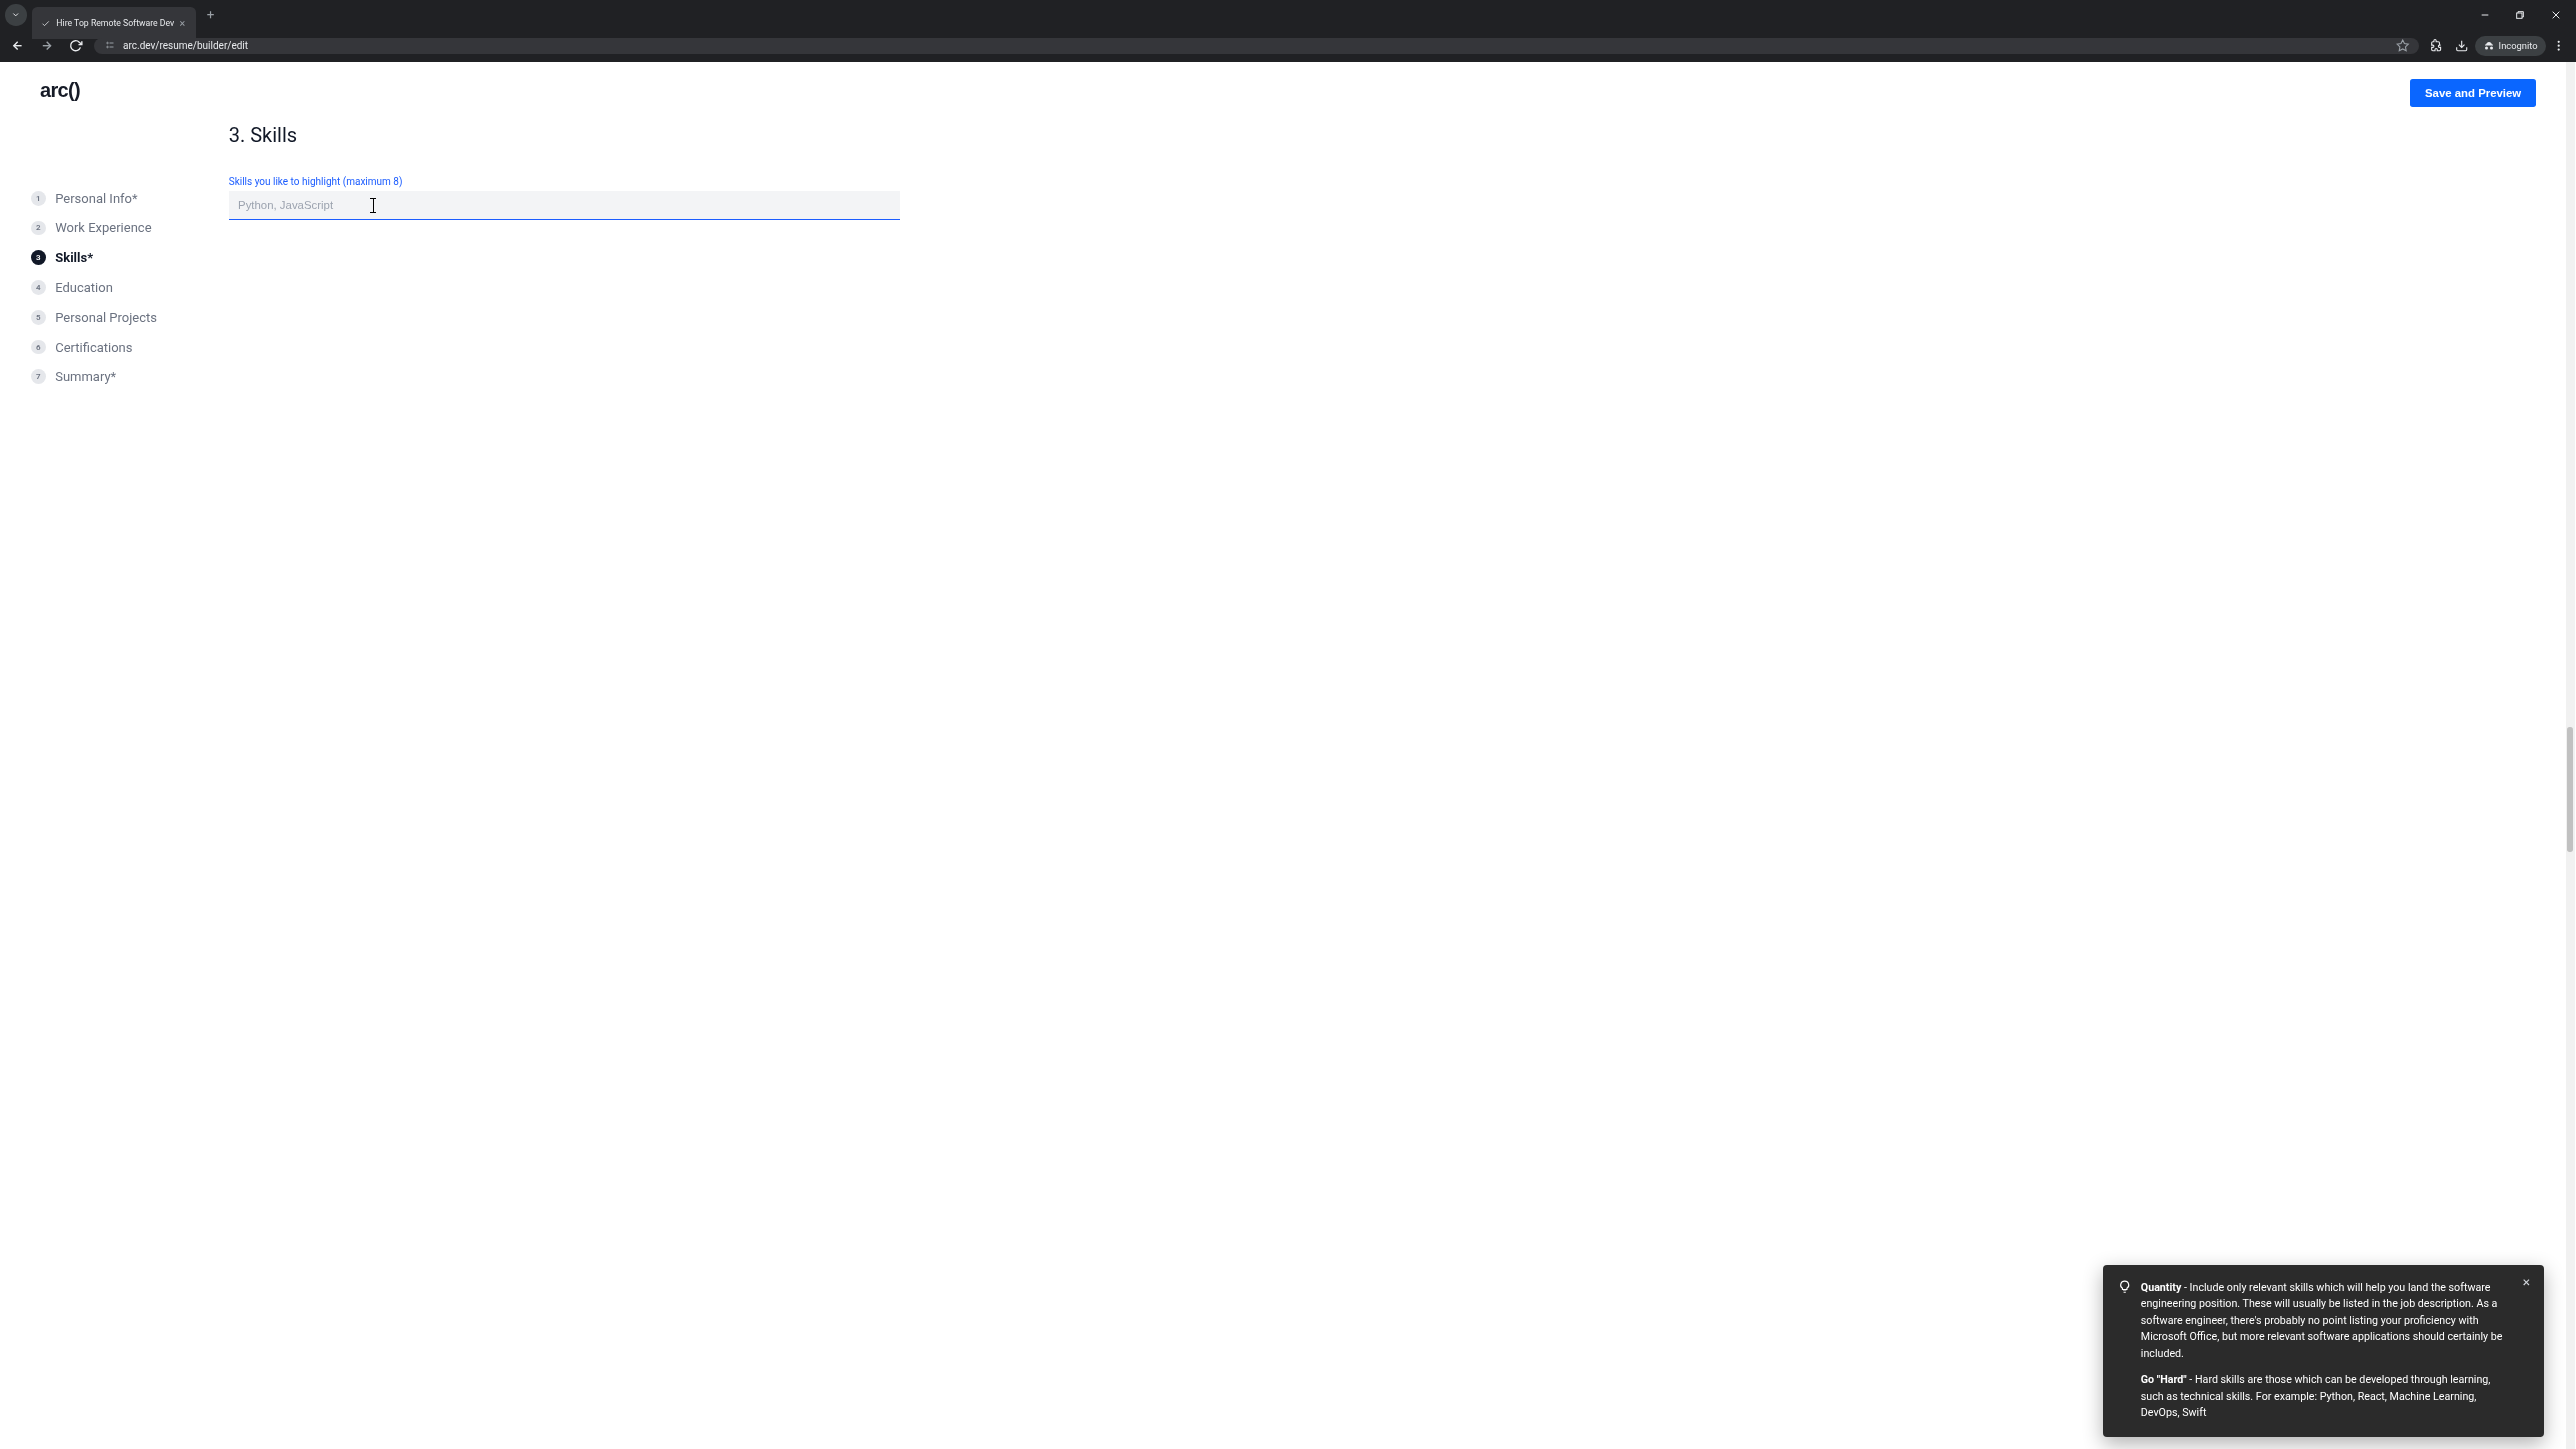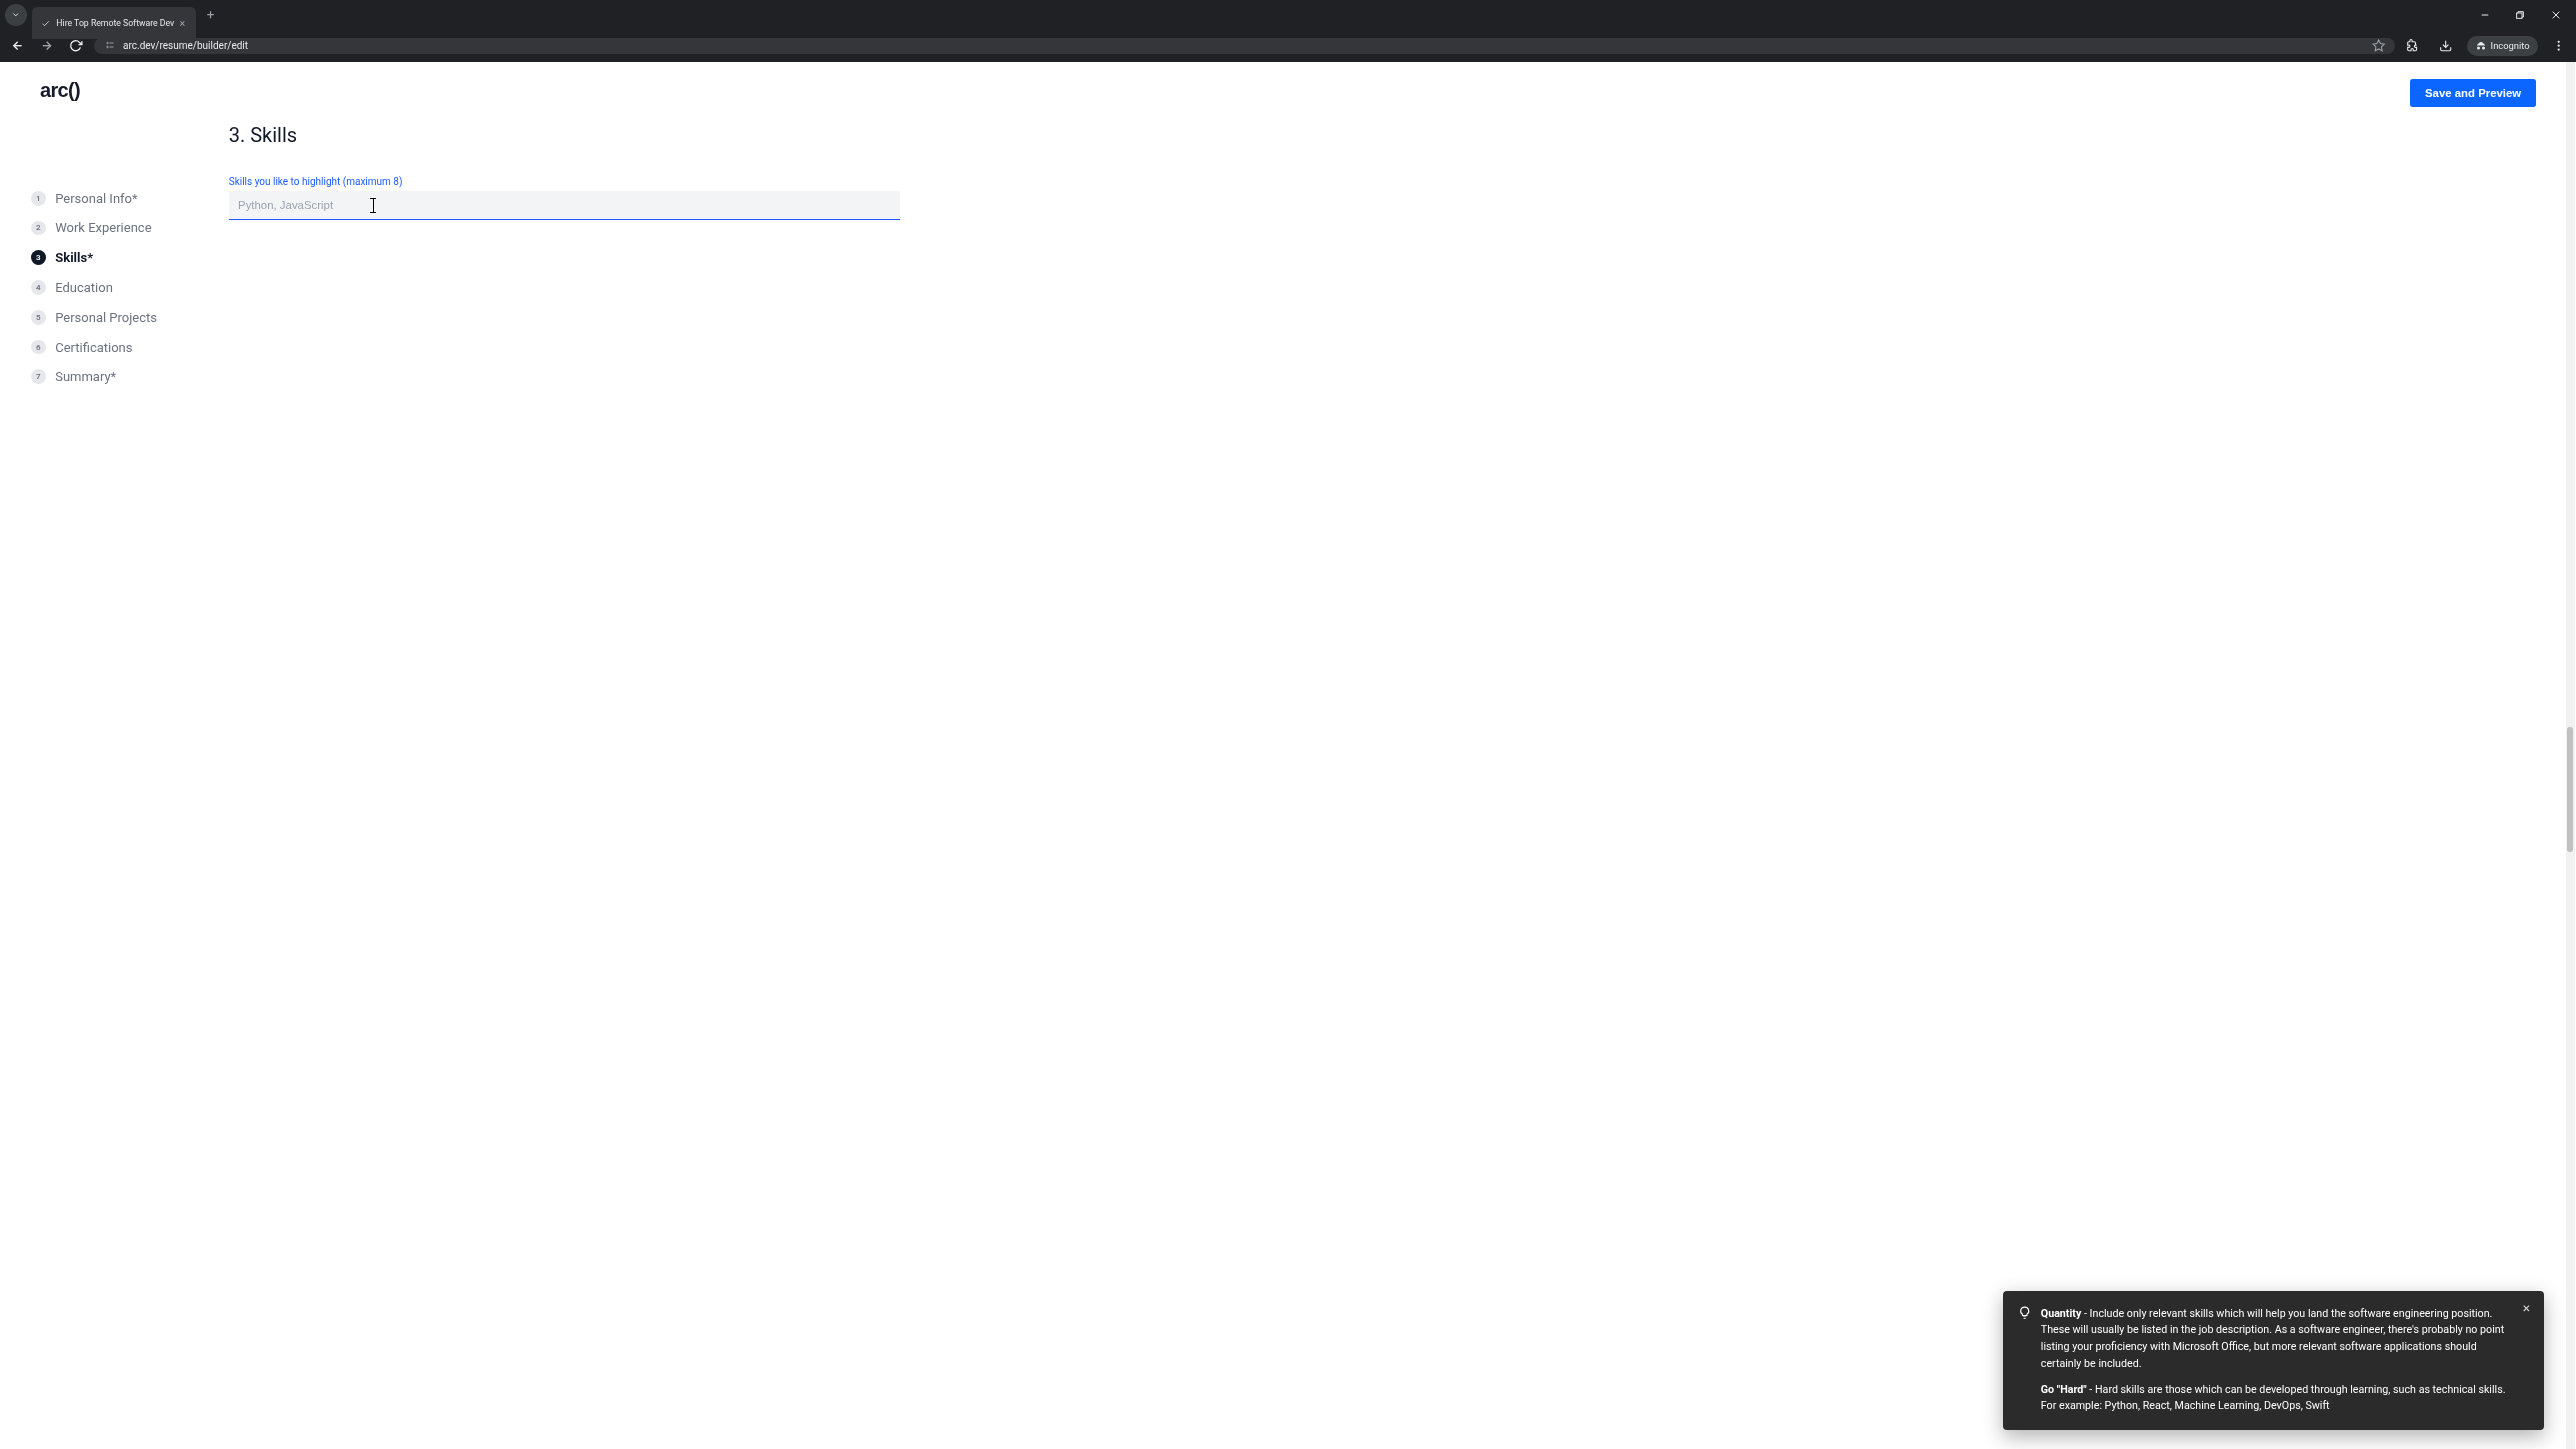--- a/index.html
+++ b/index.html
@@ -16,21 +16,21 @@
 .new-tab { width: 19px; height: 19px; display: flex; align-items: center; justify-content: center; cursor: pointer; color: #9aa0a6; font-size: 13.4px; margin-left: 5.4px; }
 .window-controls { margin-left: auto; display: flex; gap: 5.4px; }
 .win-ctrl { width: 30px; height: 21.5px; display: flex; align-items: center; justify-content: center; cursor: pointer; color: #e8eaed; }
 
 .toolbar { display: flex; align-items: center; height: 32px; padding: 0 5.4px; gap: 5.4px; background: #202124; }
 .nav-btn { width: 24px; height: 24px; display: flex; align-items: center; justify-content: center; cursor: pointer; border-radius: 50%; color: #9aa0a6; }
 .nav-btn.active { color: #e8eaed; }
 .url-bar { flex: 1; background: #35363a; border-radius: 13.4px; height: 16px; display: flex; align-items: center; padding: 0 9.4px; gap: 6.7px; }
 .url-icon { width: 13.4px; height: 13.4px; display: flex; align-items: center; justify-content: center; color: #9aa0a6; }
 .url-text { flex: 1; color: #e8eaed; font-size: 10px; }
-.toolbar-right { display: flex; align-items: center; gap: 9px; }
+.toolbar-right { display: flex; align-items: center; gap: 1px; }
 .toolbar-icon { width: 24px; height: 24px; display: flex; align-items: center; justify-content: center; cursor: pointer; color: #e8eaed; border-radius: 50%; }
 .incognito-badge { display: flex; align-items: center; gap: 4px; background: #3c4043; border-radius: 12px; padding: 4px 8px; color: #e8eaed; font-size: 9.4px; }
 
 
 .page { background: #fff; height: calc(100vh - 62px); position: relative; overflow: hidden; }
 .header { display: flex; align-items: flex-start; justify-content: space-between; padding: 9.4px 40px; margin-top: 8px; }
 .logo { font-family: -apple-system, sans-serif; font-size: 20px; font-weight: 700; color: #161b27; letter-spacing: -0.7px; }
 .save-btn { background: #0a66ff; color: #fff; border: none; padding: 8px 14.8px; font-size: 11.4px; font-weight: 600; border-radius: 2.7px; cursor: pointer; }
 
 .content { display: flex; padding: 0 27px; }
@@ -40,21 +40,21 @@
 .side-item.active .side-num { background: #111827; color: #fff; }
 .side-label { font-size: 13px; color: #6b7280; }
 .side-item.active .side-label { color: #111827; font-weight: 700; }
 
 .main { flex: 1; padding-top: 6.7px; padding-left: 6.7px; max-width: 678px; }
 .section-title { font-size: 20px; font-weight: 400; color: #111827; margin-bottom: 29.5px; }
 .field-label { font-size: 10px; color: #1b5cff; margin-bottom: 4px; display: block; }
 .skills-input { width: 100%; border: none; border-bottom: 1.3px solid #1b5cff; background: #f3f4f6; padding: 8px 9.4px; font-size: 11.4px; outline: none; color: #111827; }
 .skills-input::placeholder { color: #9ca3af; }
 
-.tooltip { position: absolute; bottom: 19px; right: 32px; width: 541px; background: #2b2b2b; color: #fff; border-radius: 4px; padding: 14.8px 32px 14.8px 14.8px; box-shadow: 0 6.7px 20px rgba(0,0,0,0.3); }
+.tooltip { position: absolute; bottom: 12px; right: 32px; width: 441px; background: #2b2b2b; color: #fff; border-radius: 4px; padding: 14.8px 32px 14.8px 14.8px; box-shadow: 0 6.7px 20px rgba(0,0,0,0.3); }
 .tooltip-close { position: absolute; top: 9.4px; right: 9.4px; cursor: pointer; color: #d1d5db; font-size: 13.4px; width: 16px; height: 16px; display: flex; align-items: center; justify-content: center; }
 .tooltip-icon { position: absolute; top: 14.8px; left: 14.8px; color: #fff; }
 .tooltip-body { margin-left: 23px; font-size: 10.7px; line-height: 1.55; }
 .tooltip-body p { margin-bottom: 9.4px; }
 .tooltip-body p:last-child { margin-bottom: 0; }
 .tooltip-body strong { font-weight: 700; }
 
 .text-cursor { position: absolute; width: 0.7px; height: 14.8px; background: #000; pointer-events: none; }
 .text-cursor::before, .text-cursor::after { content: ''; position: absolute; left: -2.7px; width: 6px; height: 0.7px; background: #000; }
 .text-cursor::before { top: 0; }

